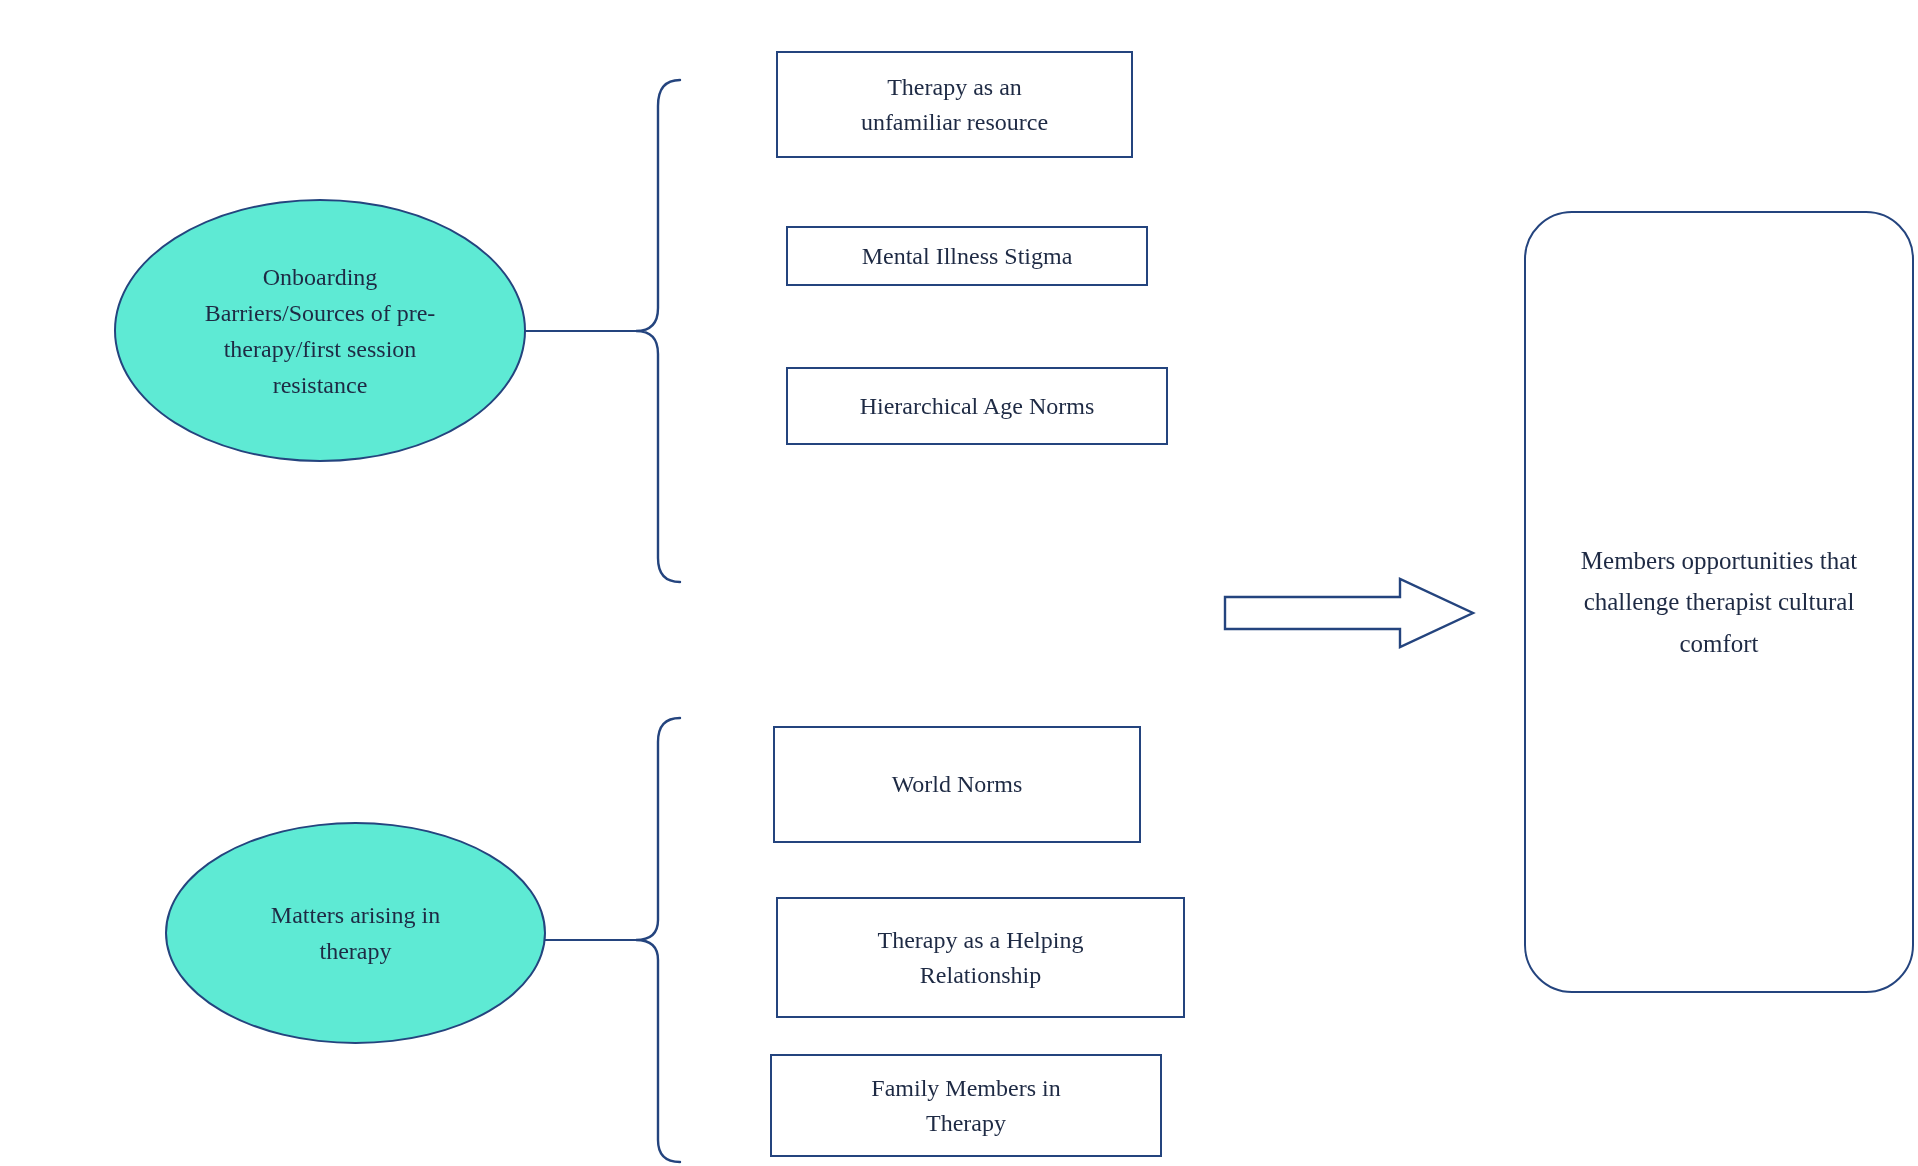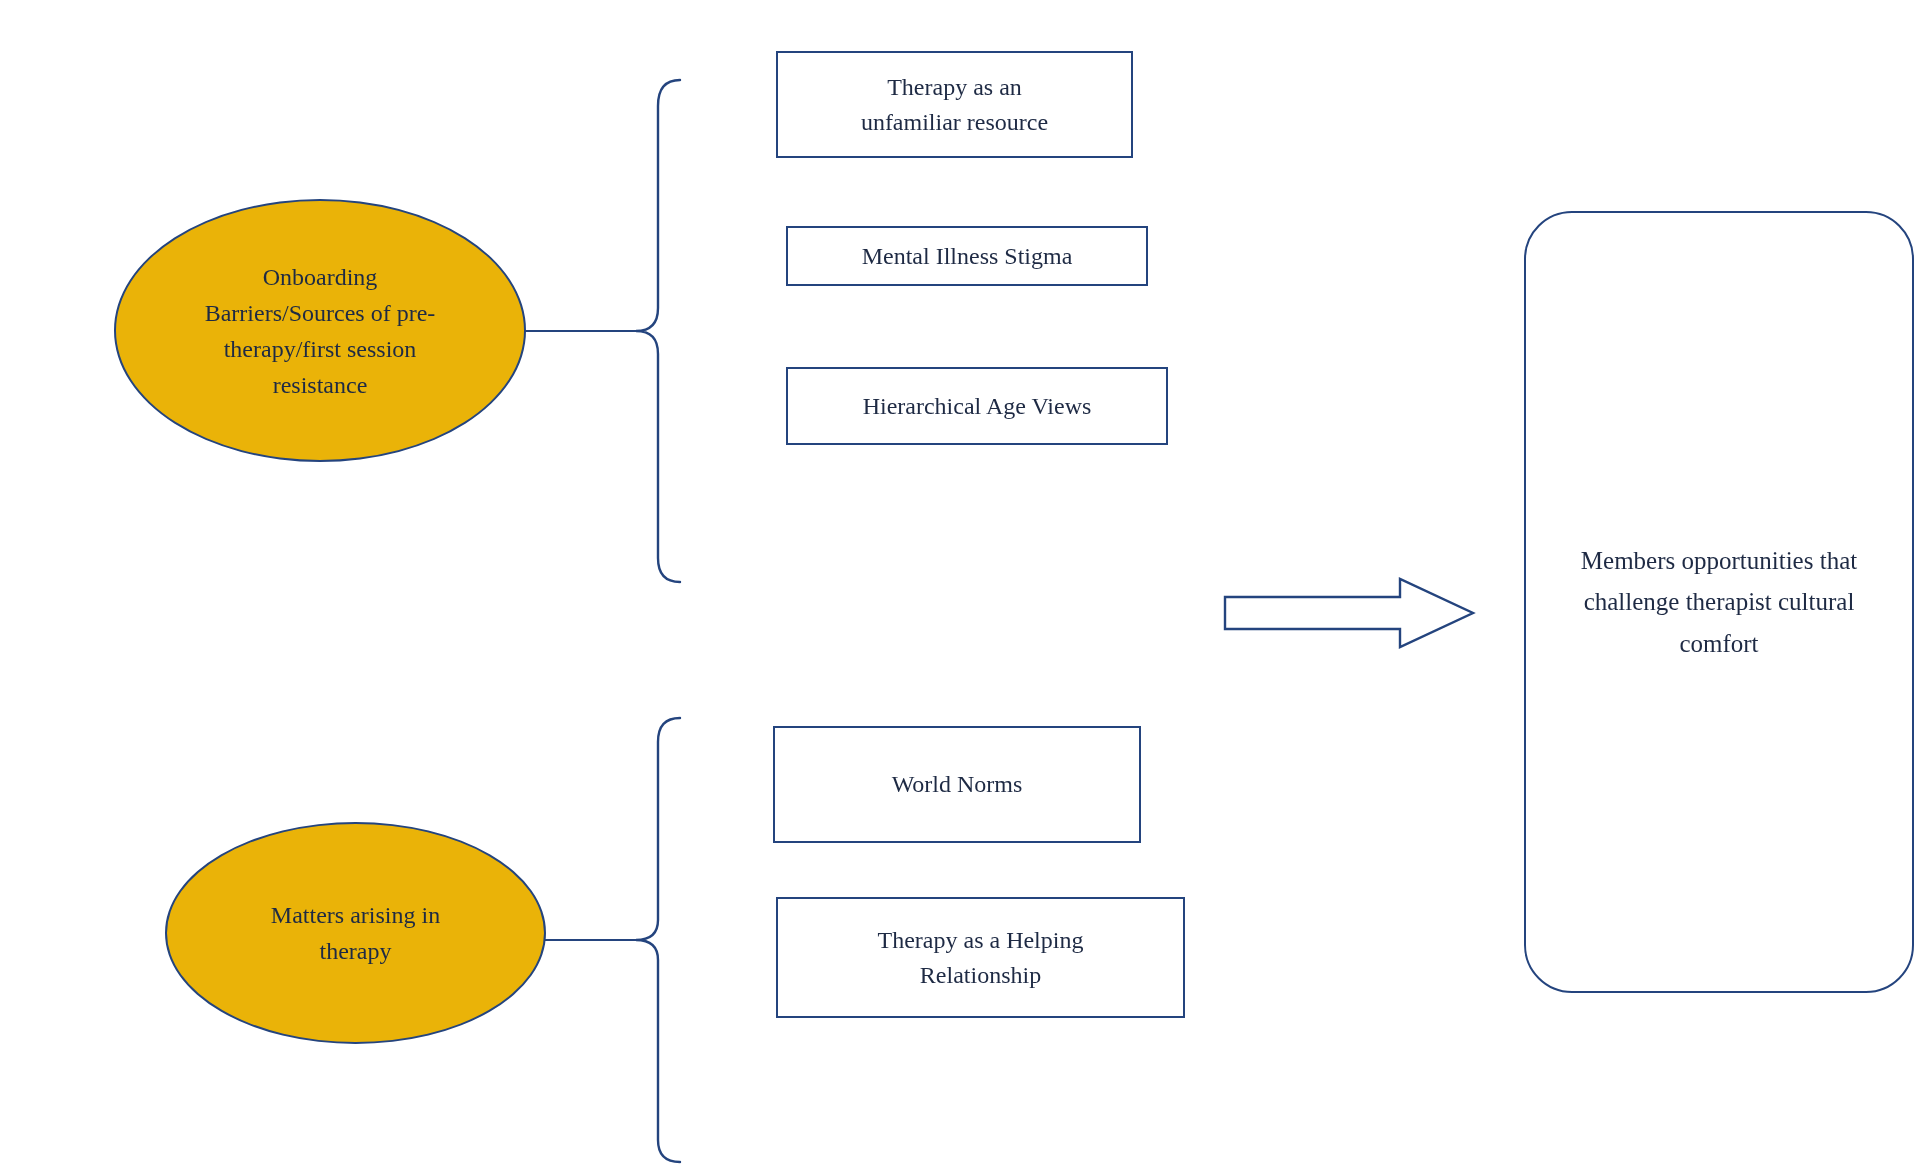--- a/index.html
+++ b/index.html
@@ -26,21 +26,21 @@
     justify-content: center;
     text-align: center;
     font-size: 24px;
     line-height: 1.45;
     padding: 1px 14px;
   }
   .ellipse {
     position: absolute;
     border: 2.5px solid var(--border);
     border-radius: 50%;
-    background: #eab308;
+    background: #5eead4;
     display: flex;
     align-items: center;
     justify-content: center;
     text-align: center;
     font-size: 24px;
     line-height: 1.5;
   }
   .outcome {
     position: absolute;
     border: 2.5px solid var(--border);
@@ -113,28 +113,31 @@
     <path d="M 52 4 Q 30 4 30 28 L 30 206 Q 30 226 8 226 Q 30 226 30 246 L 30 426 Q 30 448 52 448" fill="none" stroke="#24447e" stroke-width="2.4" stroke-linecap="round"></path>
   </svg>
 
   <div class="box" id="box-0">
     <span class="lbl">Therapy as an unfamiliar resource</span>
   </div>
   <div class="box" id="box-1">
     <span class="lbl">Mental Illness Stigma</span>
   </div>
   <div class="box" id="box-2">
-    <span class="lbl">Hierarchical Age Views</span>
+    <span class="lbl">Hierarchical Age Norms</span>
   </div>
 
   <div class="box" id="box-4">
     <span class="lbl">World Norms</span>
   </div>
   <div class="box" id="box-5">
     <span class="lbl">Therapy as a Helping Relationship</span>
+  </div>
+  <div class="box" id="box-6">
+    <span class="lbl">Family Members in Therapy</span>
   </div>
 
   <svg class="arrow" id="arrow" viewBox="0 0 255 78" aria-hidden="true">
     <polygon points="3,23 178,23 178,5 251,39 178,73 178,55 3,55" fill="#ffffff" stroke="#24447e" stroke-width="2.4" stroke-linejoin="miter"></polygon>
   </svg>
 
   <div class="outcome" id="outcome">
     <span class="lbl">Members opportunities that challenge therapist cultural comfort</span>
   </div>
 

